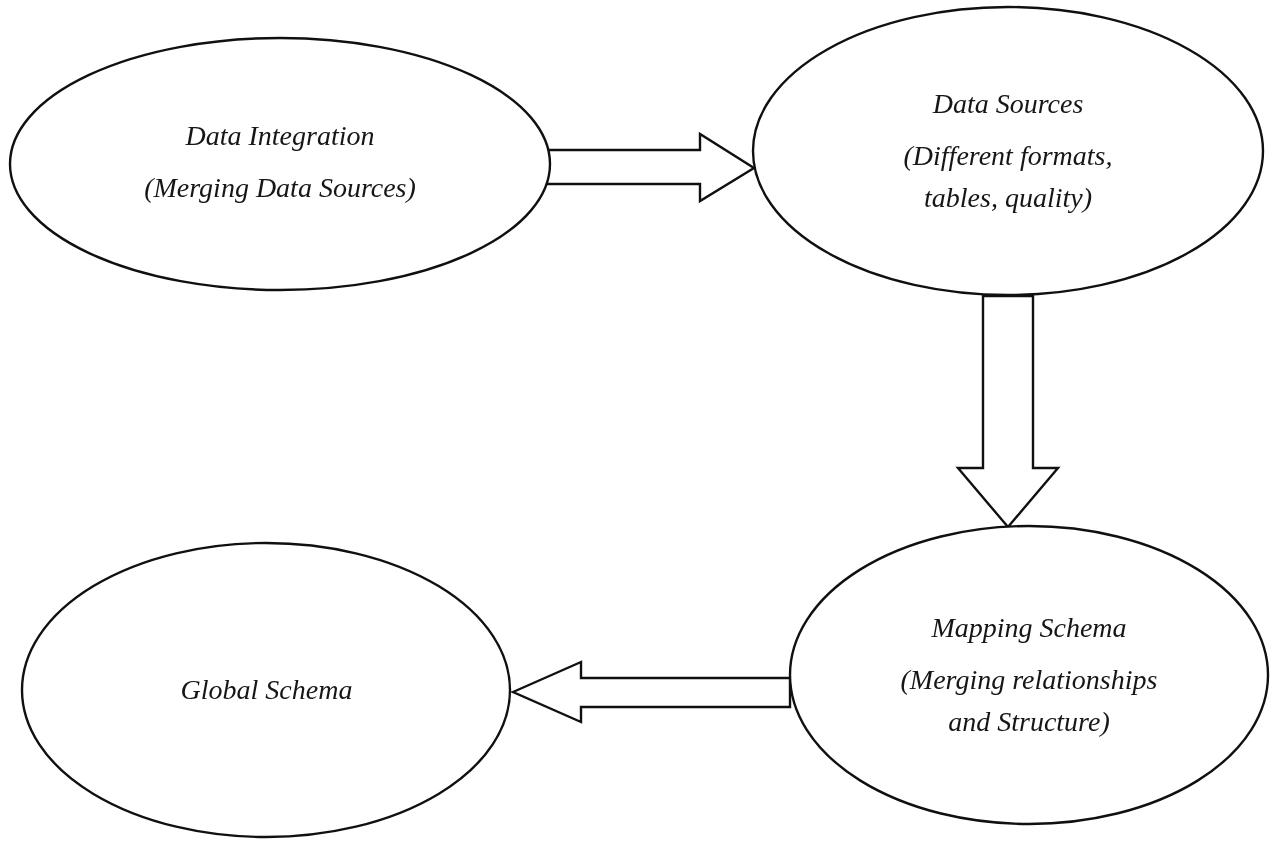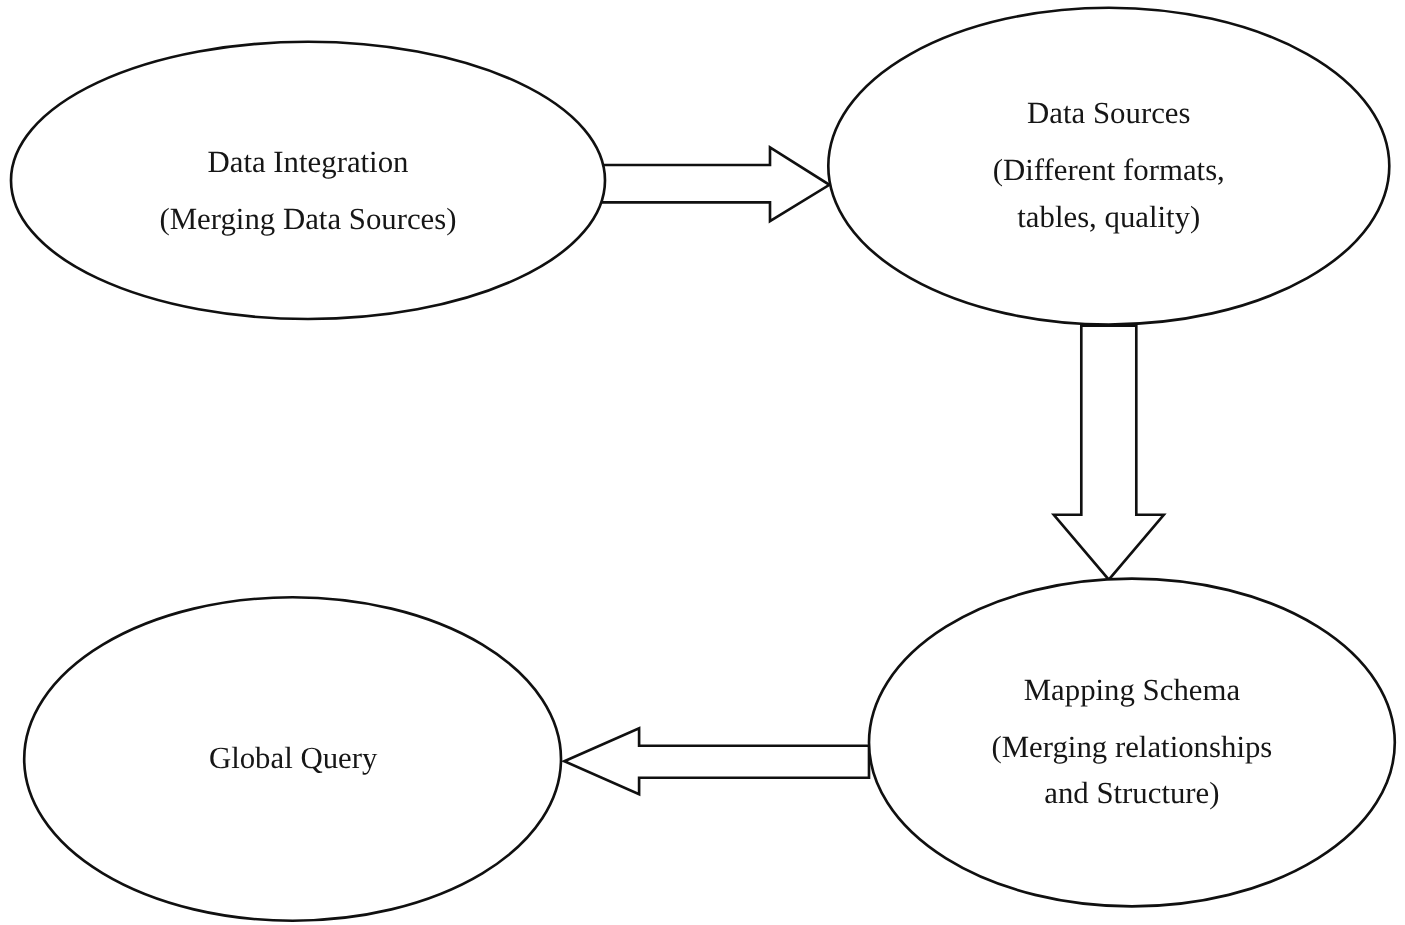--- a/index.html
+++ b/index.html
@@ -33,30 +33,31 @@
   .node-text {
     position: absolute;
     display: flex;
     flex-direction: column;
     align-items: center;
     justify-content: center;
     text-align: center;
     font-size: 28px;
     line-height: 42px;
     pointer-events: none;
+    font-style: italic;
   }
   .node-text .title,
   .node-text .subtitle {
     white-space: pre-line;
   }
   .node-text.spaced .subtitle {
     margin-top: 10px;
   }
   
-  .n1 { left: 10px;  top: 48px;  width: 540px; height: 252px; padding-bottom: 22px; }
+  .n1 { left: 10px;  top: 36px;  width: 540px; height: 252px; padding-bottom: 22px; }
   .n2 { left: 753px; top: 7px;   width: 510px; height: 288px; padding-bottom: 26px; }
   .n3 { left: 790px; top: 526px; width: 478px; height: 298px; padding-bottom: 38px; }
   .n4 { left: 22px;  top: 543px; width: 489px; height: 294px; padding-bottom: 58px; }
 </style>
 </head>
 <body>
 
 <div class="stage">
 
   <svg class="shapes" width="1277" height="841" viewBox="0 0 1277 841">
@@ -87,16 +88,16 @@
 tables, quality)</div>
   </div>
 
   <div class="node-text n3 spaced">
     <div class="title">Mapping Schema</div>
     <div class="subtitle">(Merging relationships
 and Structure)</div>
   </div>
 
   <div class="node-text n4">
-    <div class="title">Global Query</div>
+    <div class="title">Global Schema</div>
   </div>
 
 </div>
 
 </body></html>

